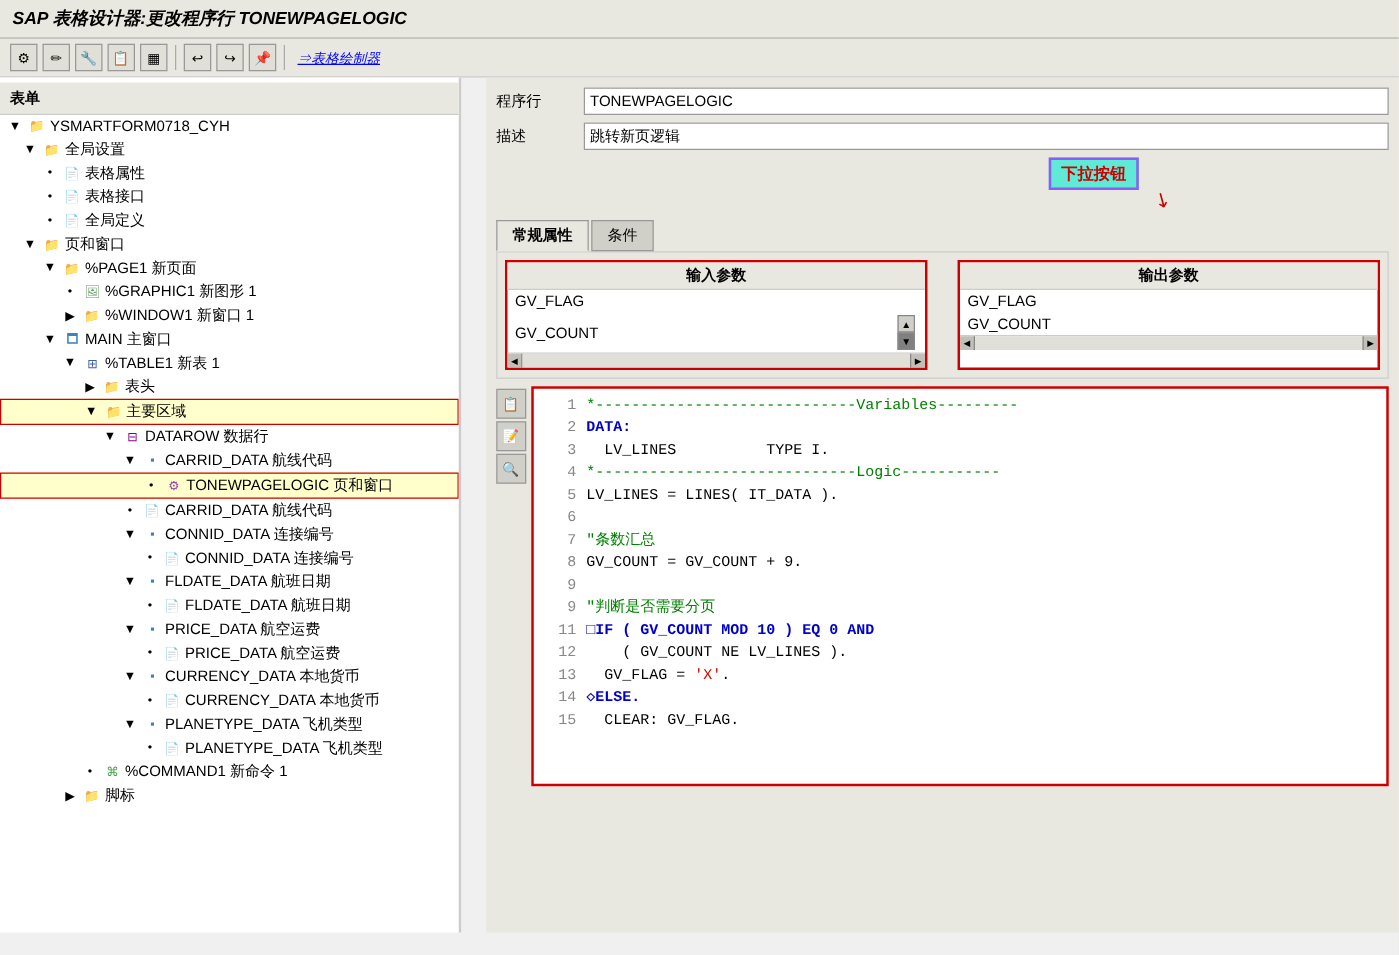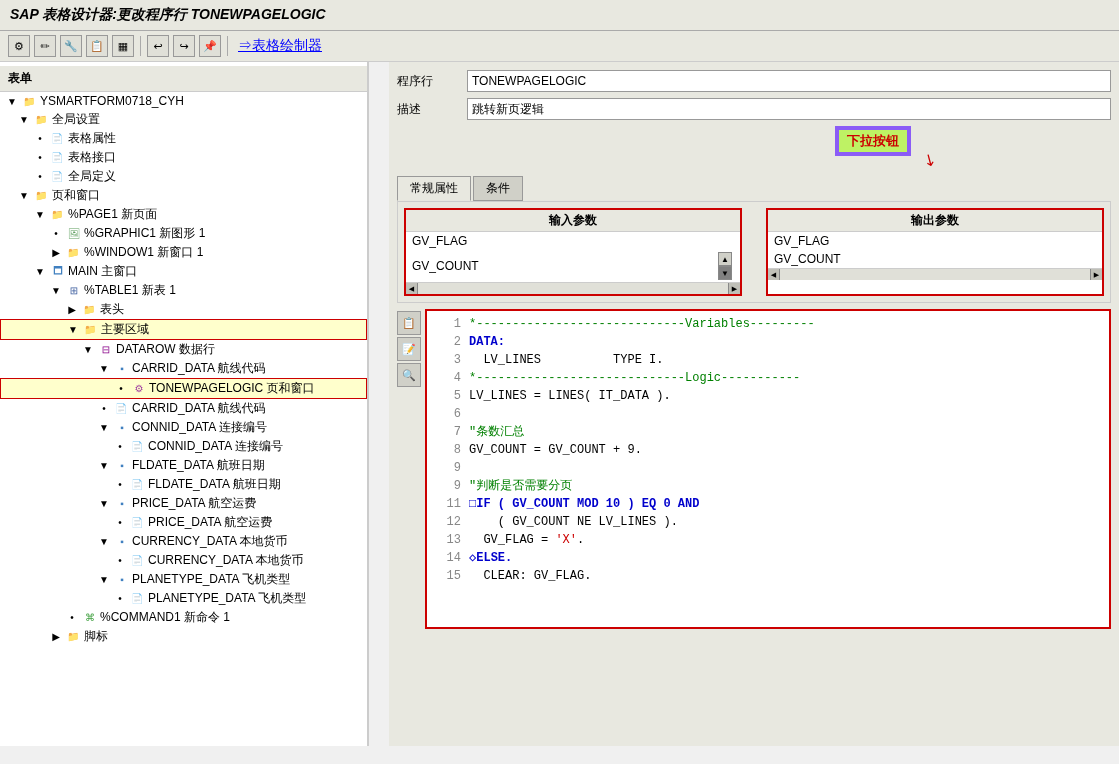--- a/index.html
+++ b/index.html
@@ -7,21 +7,21 @@
     
     
     #title-bar { background: #e8e8e0; padding: 6px 10px; font-size: 14px; border-bottom: 1px solid #aaa; }
     #title-bar .title-sap { font-weight: bold; font-style: italic; color: #000; }
     #title-bar .title-program { font-weight: bold; font-style: italic; color: #000; }
     
     
     #toolbar { background: #e8e8e0; padding: 4px 8px; border-bottom: 1px solid #ccc; display: flex; align-items: center; gap: 4px; }
     .toolbar-btn { width: 22px; height: 22px; background: #e0e0d8; border: 1px solid #999; cursor: pointer; display: flex; align-items: center; justify-content: center; font-size: 11px; }
     .toolbar-separator { width: 1px; height: 20px; background: #aaa; margin: 0 2px; }
-    .toolbar-link { color: #00f; text-decoration: underline; cursor: pointer; font-size: 14px; margin-left: 4px; }
+    .toolbar-link { color: #00f; text-decoration: underline; cursor: pointer; font-size: 11px; margin-left: 4px; font-style: italic; }
     
     
     #main-layout { display: flex; height: calc(764px - 80px); }
     
     
     #left-panel { width: 369px; background: #fff; border-right: 2px solid #ccc; overflow-y: auto; padding: 4px 0; }
     #left-panel-header { font-weight: bold; padding: 4px 8px; background: #e8e8e0; border-bottom: 1px solid #ccc; }
     
     .tree-item { display: flex; align-items: center; padding: 1px 0; cursor: pointer; white-space: nowrap; }
     .tree-item.selected { background: #ffffcc; }
@@ -38,21 +38,21 @@
     
     #right-panel { flex: 1; background: #e8e8e0; padding: 8px; overflow-y: auto; margin-left: 20px; }
     
     .form-row { display: flex; align-items: center; margin-bottom: 6px; }
     .form-label { width: 70px; font-size: 12px; }
     .form-input { flex: 1; height: 22px; border: 1px solid #999; background: #fff; padding: 2px 4px; font-size: 12px; }
     
     
     .tab-bar { display: flex; margin-bottom: 0; margin-top: 10px; }
     .tab { padding: 3px 12px; border: 1px solid #999; background: #d0d0c8; cursor: pointer; font-size: 12px; margin-right: 2px; }
-    .tab.active { background: #e8e8e0; border-bottom: 1px solid #e8e8e0; font-weight: normal; }
+    .tab.active { background: #e8e8e0; border-bottom: 1px solid #e8e8e0; font-weight: bold; }
     .params-row { display: flex; gap: 8px; }
     
     
     .code-area { border: 2px solid #cc0000; background: #fff; font-family: 'Courier New', monospace; font-size: 12px; padding: 4px; height: 320px; overflow-y: auto; }
     .code-line { display: flex; align-items: flex-start; line-height: 18px; }
     .line-num { width: 30px; text-align: right; color: #888; margin-right: 8px; flex-shrink: 0; }
     .code-text { flex: 1; }
     .code-comment { color: #008000; }
     .code-keyword { color: #0000cc; font-weight: bold; }
     .code-normal { color: #000; }
@@ -297,21 +297,21 @@
     <div class="form-row">
       <span class="form-label">程序行</span>
       <input class="form-input" type="text" readonly="" style="width: 300px;" value="TONEWPAGELOGIC">
     </div>
     <div class="form-row">
       <span class="form-label">描述</span>
       <input class="form-input" type="text" style="width: 300px;" value="跳转新页逻辑">
     </div>
 
     <div style="position:relative; margin-bottom:4px; height:40px;">
-      <div style="position:absolute; right: 200px; top:0; color:#cc0000; font-weight:bold; font-size:13px; border:4px solid #8b5cf6; padding:2px 8px; background:#bef264;">下拉按钮</div>
+      <div style="position:absolute; right: 200px; top:0; color:#cc0000; font-weight:bold; font-size:13px; border:2px solid #8b5cf6; padding:2px 8px; background:#5eead4;">下拉按钮</div>
       <div style="position:absolute; right:175px; top:24px; color:#cc0000; font-size:16px; transform: rotate(30deg);">↘</div>
     </div>
 
     <div class="tab-bar">
       <div class="tab active">常规属性</div>
       <div class="tab">条件</div>
     </div>
 
     <div style="background:#e8e8e0; border:1px solid #ccc; padding:6px; margin-bottom:6px;">
       <div class="params-row">

